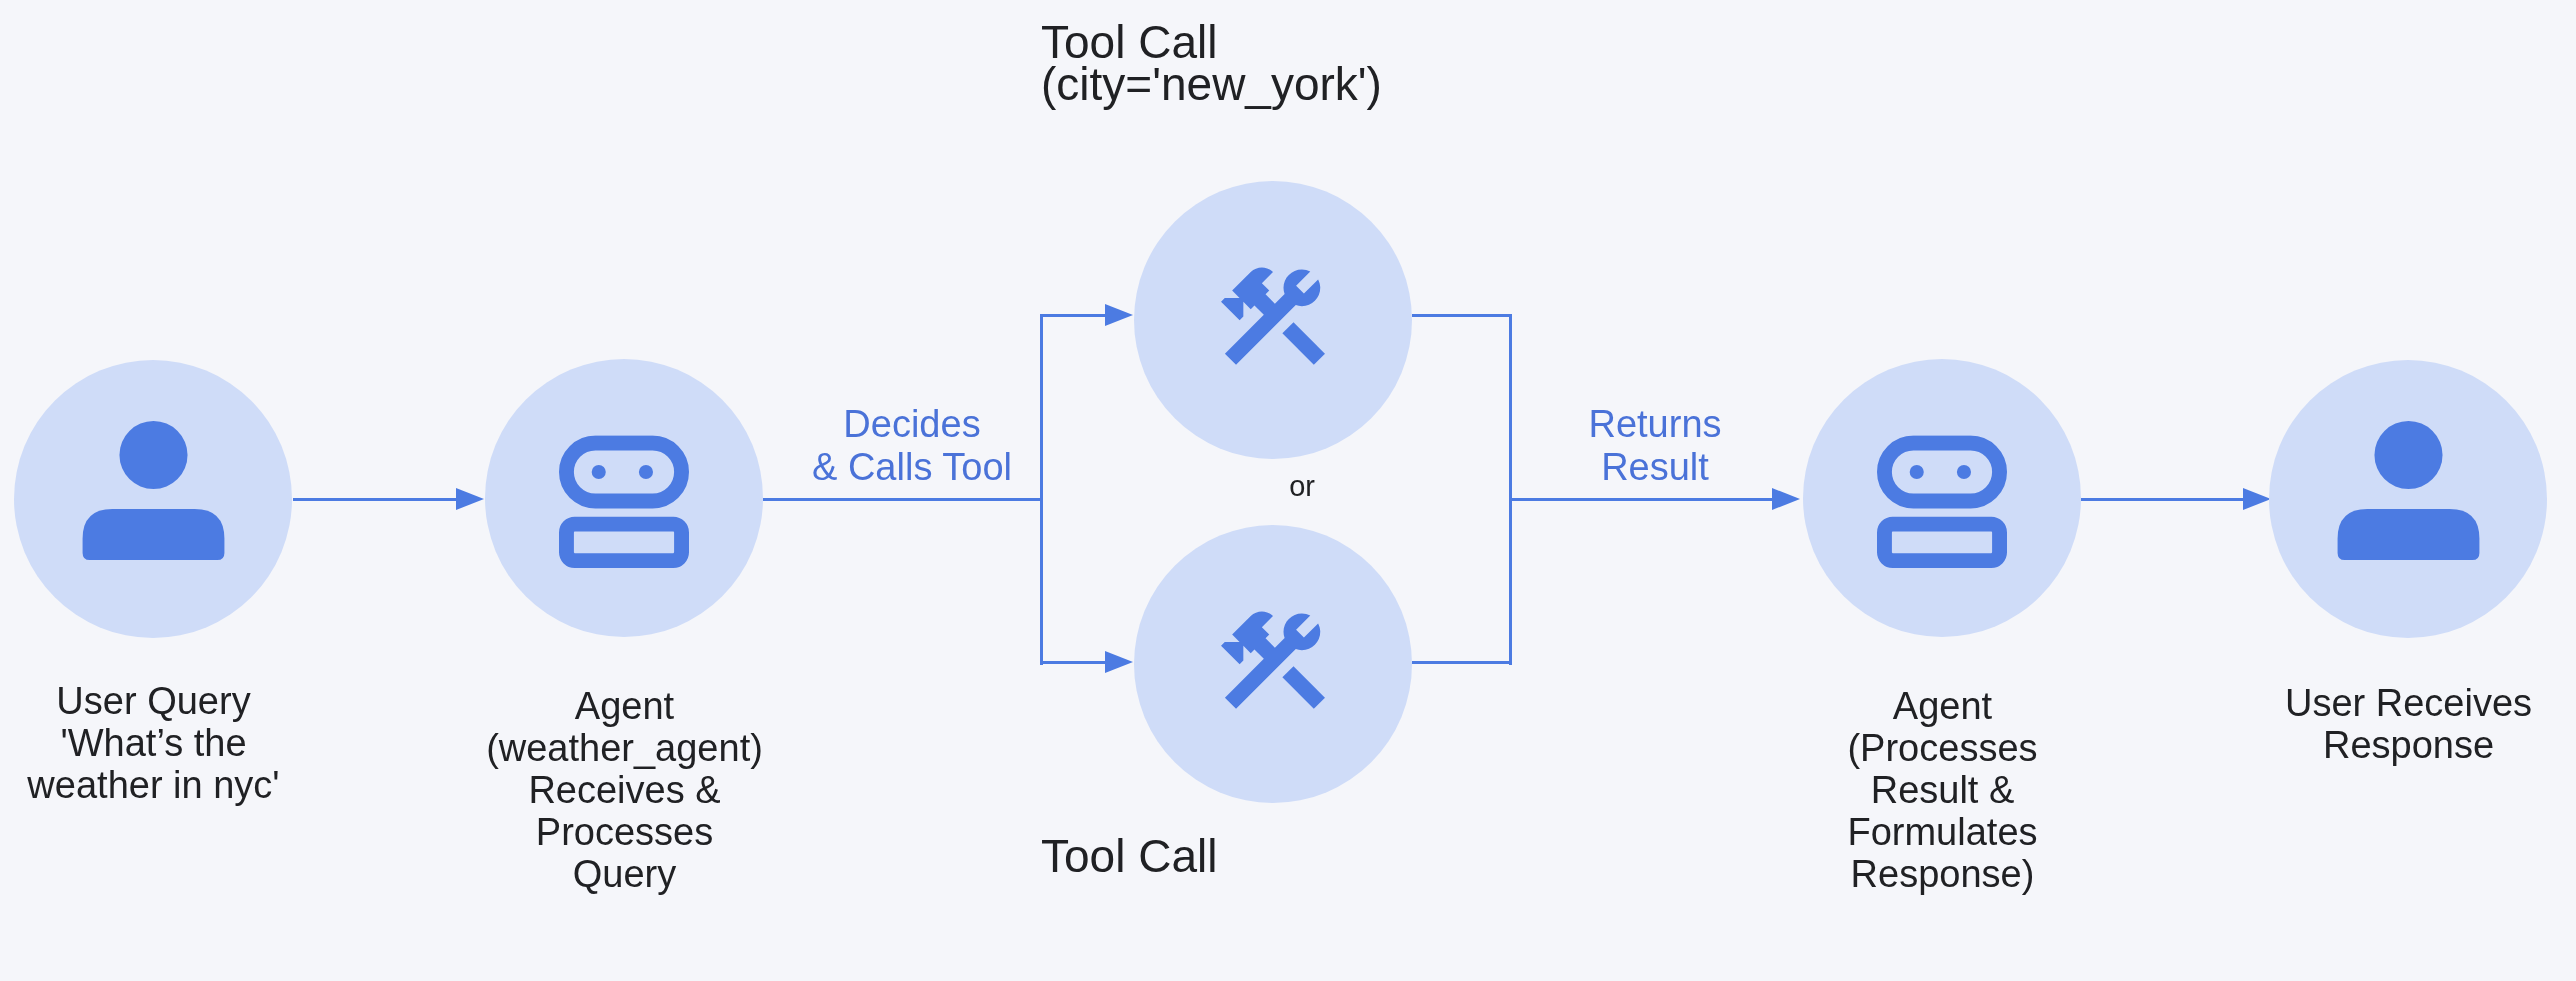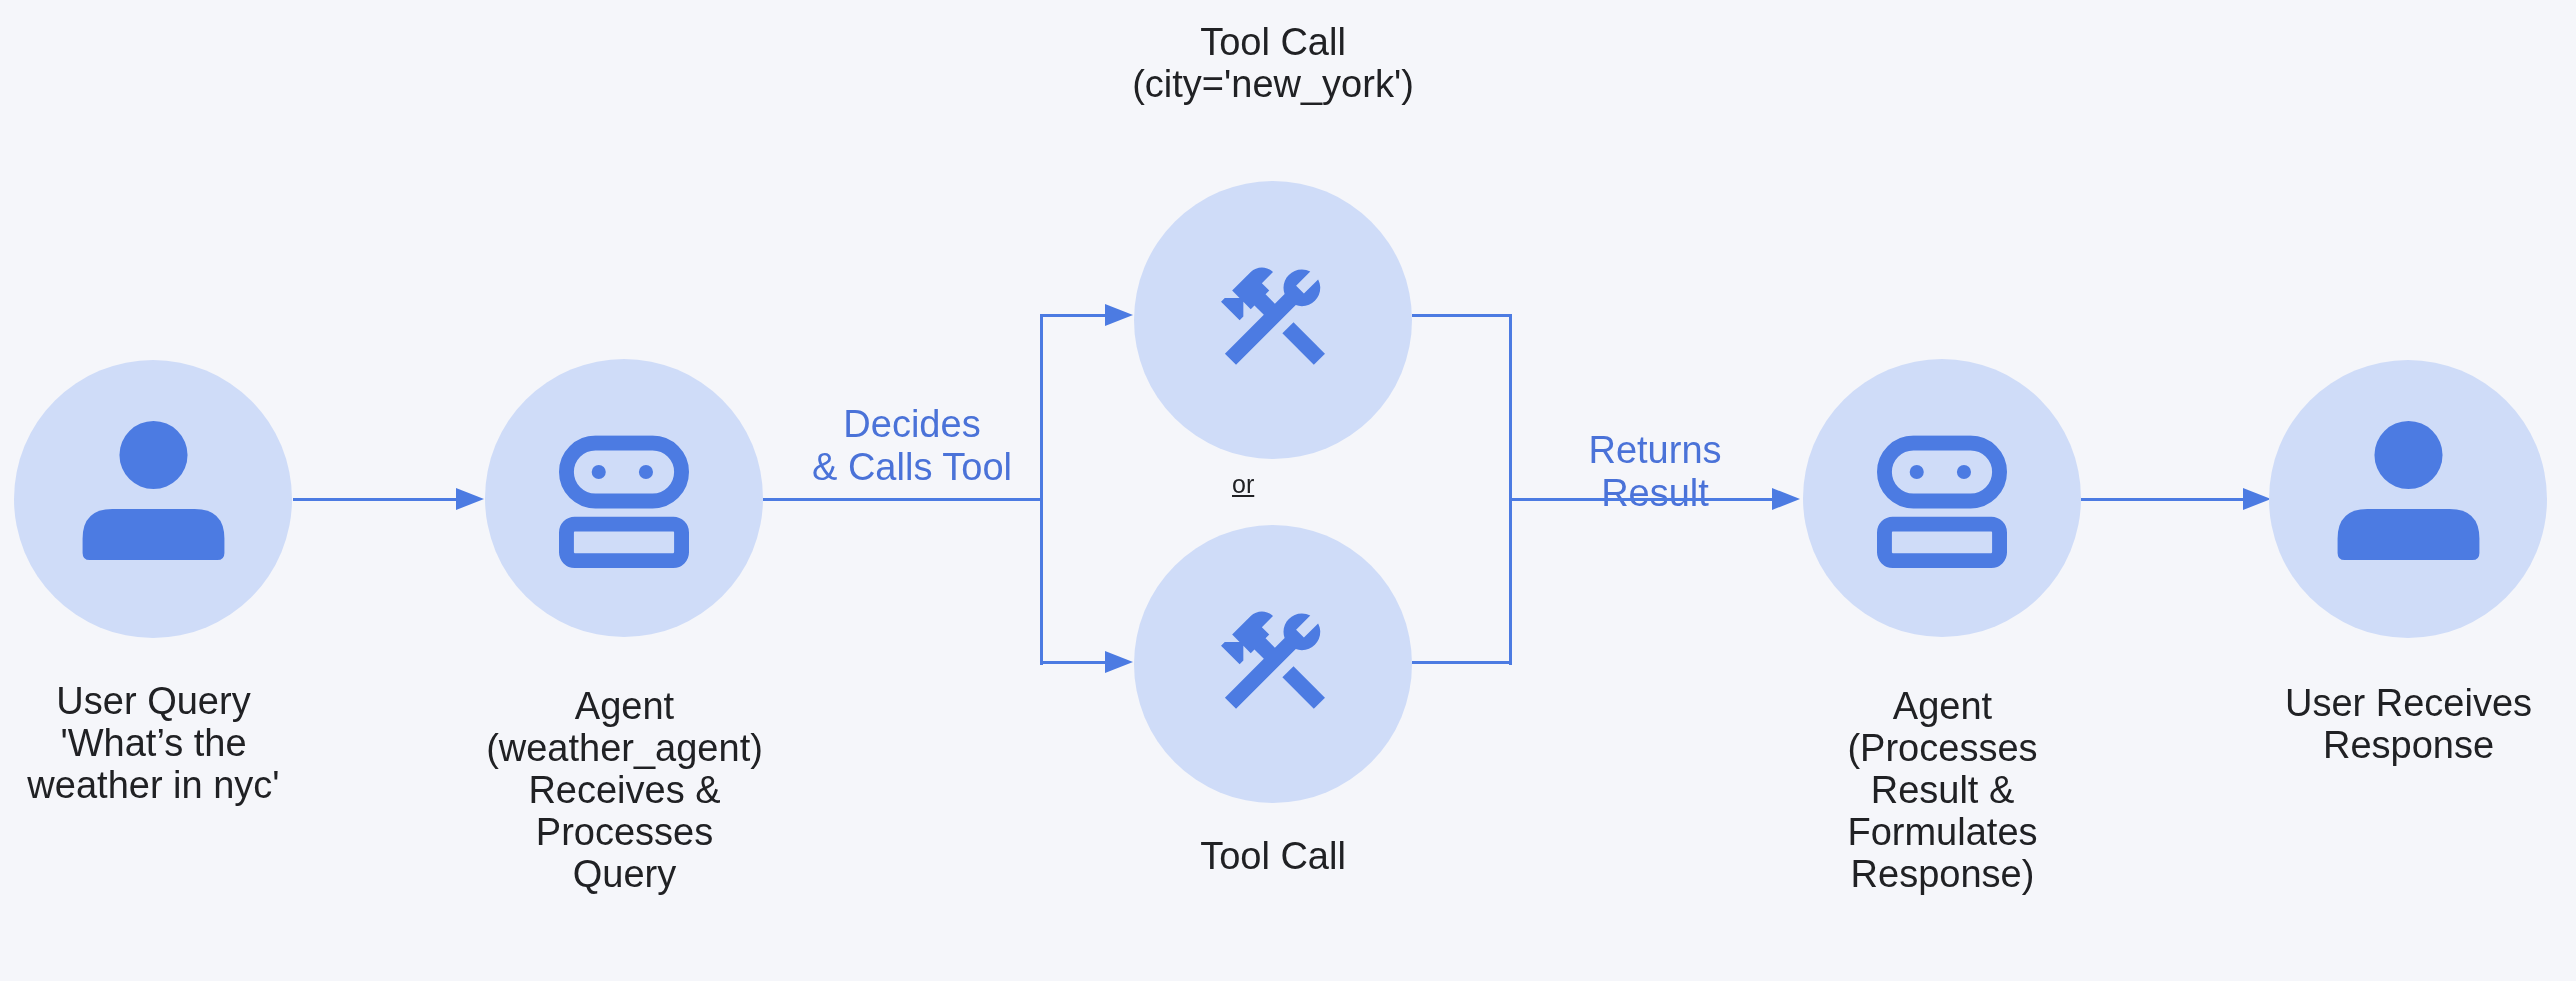--- a/index.html
+++ b/index.html
@@ -25,26 +25,26 @@
   .node-label{
     position:absolute;width:365px;text-align:center;
     font-size:38px;line-height:42px;color:var(--dark,#202124);
     white-space:pre-line;
   }
   .flow-label{
     position:absolute;width:348px;text-align:center;
     font-size:38px;line-height:43px;font-weight:normal;
     color:var(--bold-blue,#4a72d8);white-space:pre-line;
   }
-  .caption{position:absolute;width:464px;text-align:center;font-size:38px;line-height:42px;}
+  .caption{position:absolute;width:464px;font-size:46px;line-height:42px;}
   .cap-dark{color:var(--dark,#202124);}
   .cap-fn{color:var(--fn-blue,#5584ec);}
   .or-label{
-    position:absolute;width:83px;text-align:left;
-    font-size:25px;color:var(--dark,#202124);text-decoration:underline;
+    position:absolute;width:83px;text-align:right;
+    font-size:29px;color:var(--dark,#202124);
   }
 </style>
 </head>
 <body>
 
 <div class="canvas">
 
   <div class="caption" style="left:1041px;top:21px;">
     <div class="cap-dark">Tool Call</div>
     <div class="cap-dark">(city='new_york')</div>
@@ -104,21 +104,21 @@
   </div>
 
   <div class="caption" style="left:1041px;top:835px;">
     <div class="cap-dark">Tool Call</div>
   </div>
 
   <div class="line" style="left:1412px;top:314px;width:100px;height:3.3px;"></div>
   <div class="line" style="left:1412px;top:661px;width:100px;height:3.3px;"></div>
   <div class="line" style="left:1509px;top:314px;width:3.3px;height:351px;"></div>
 
-  <div class="flow-label" style="left:1481px;top:403px;margin-top:26px;">Returns
+  <div class="flow-label" style="left:1481px;top:403px;">Returns
 Result</div>
   <div class="line" style="left:1509px;top:498px;width:263px;height:3.3px;"></div>
   <div class="arrowhead" style="left:1772px;top:488px;"></div>
 
   <div class="circle" style="left:1803px;top:359px;">
     <svg class="icon" width="130" height="133" viewBox="0 0 157 160" style="transform:translateY(3.3px);" fill="none" xmlns="http://www.w3.org/2000/svg">
       <rect x="9" y="9" width="139" height="70" rx="35" stroke="currentColor" stroke-width="18"></rect>
       <circle cx="48" cy="44" r="8.5" fill="currentColor"></circle>
       <circle cx="105" cy="44" r="8.5" fill="currentColor"></circle>
       <rect x="9" y="107" width="139" height="44" rx="10" stroke="currentColor" stroke-width="18"></rect>

